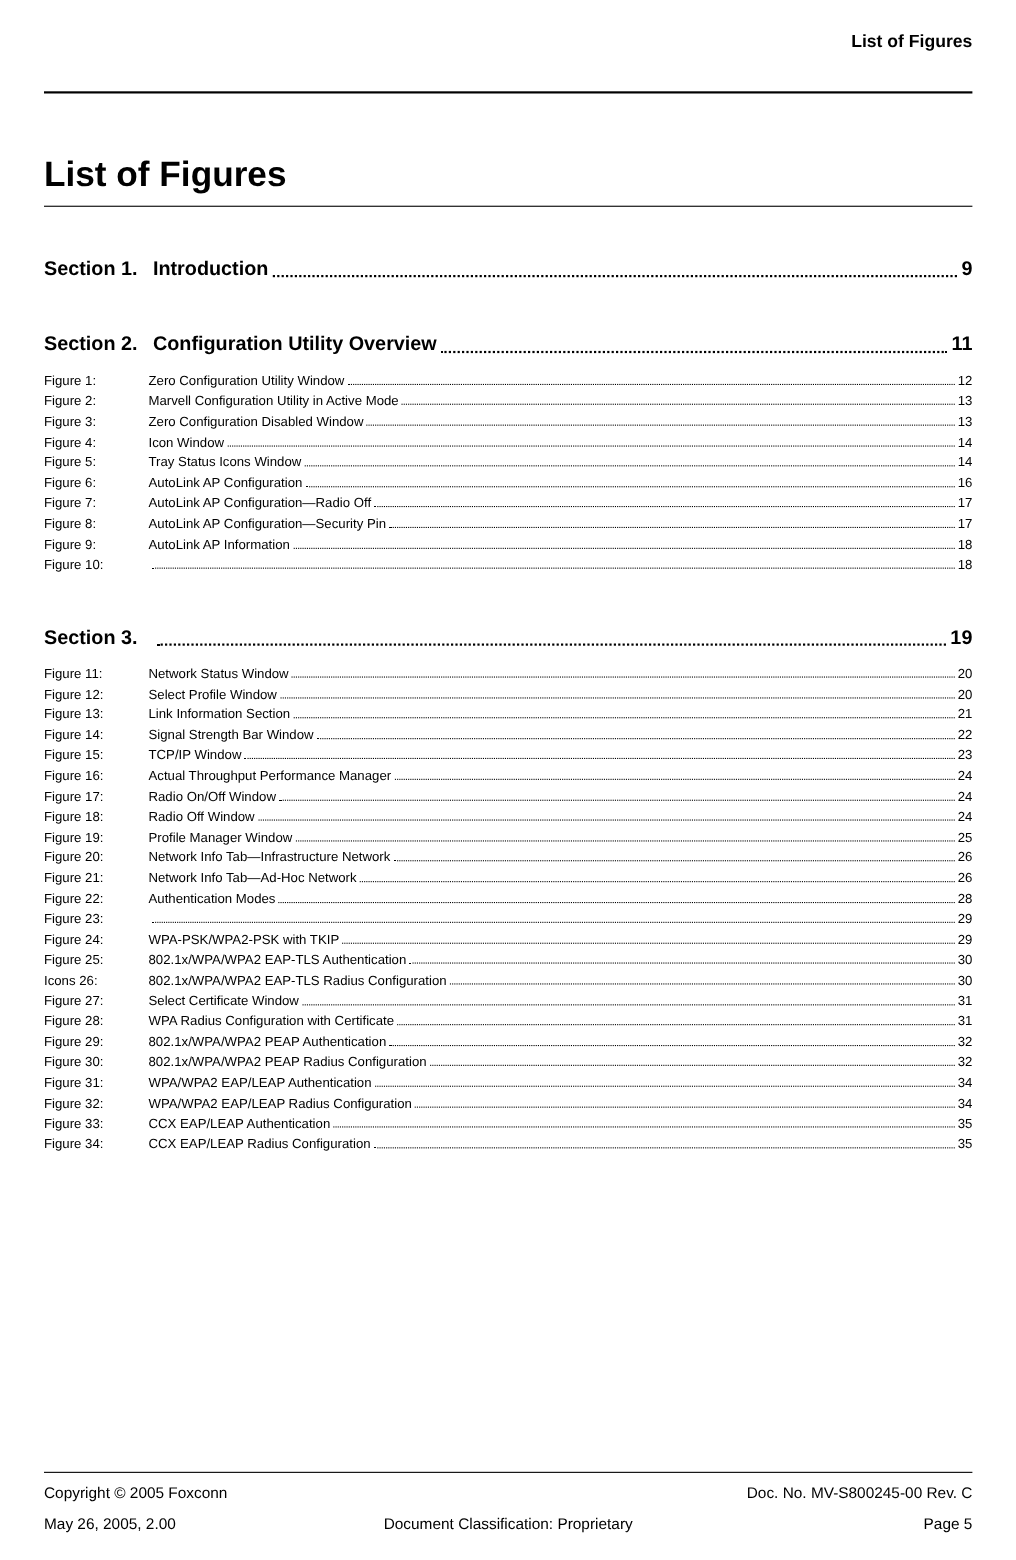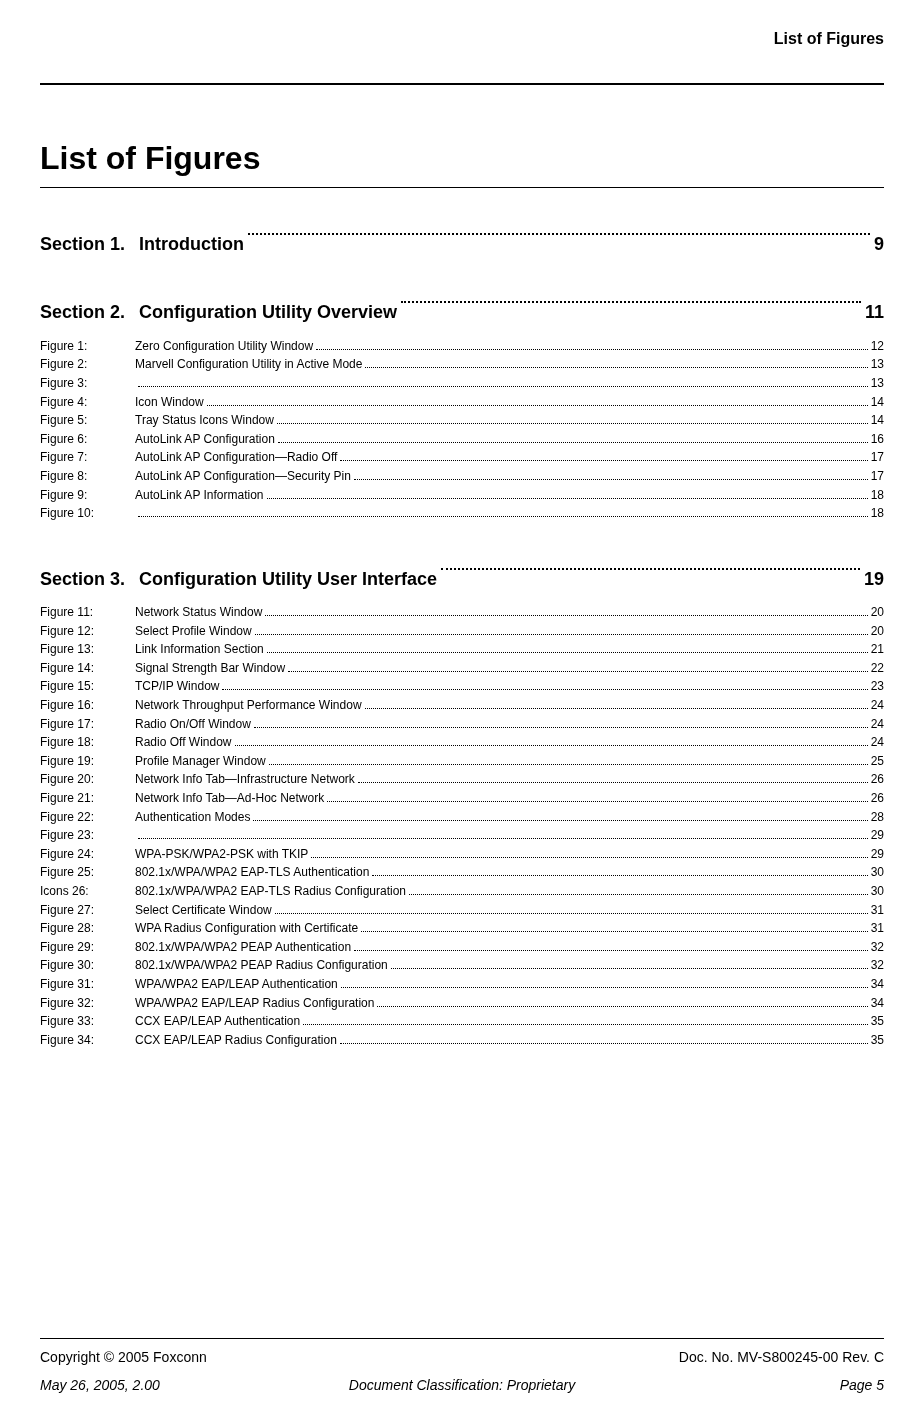--- a/index.html
+++ b/index.html
@@ -27,21 +27,21 @@
       border: none;
       border-top: 1px solid #000;
     }
     .page-title {
       font-size: 32px;
       font-weight: bold;
       margin-bottom: 10px;
     }
     .section-row {
       display: flex;
-      align-items: flex-start;
+      align-items: flex-end;
       font-size: 18px;
       font-weight: bold;
       margin-top: 45px;
       margin-bottom: 12px;
       line-height: 1.3;
     }
     .section-label {
       flex-shrink: 0;
       margin-right: 14px;
     }
@@ -91,21 +91,21 @@
       border: none;
       border-top: 1.5px solid #000;
       margin-bottom: 10px;
     }
     .footer-line1, .footer-line2 {
       display: flex;
       justify-content: space-between;
       margin-bottom: 12px;
       align-items: flex-end;
     }
-    .footer-line2 { margin-bottom: 0; font-style: italic; }
+    .footer-line2 { margin-bottom: 0; }
     .footer-center { text-align: center; flex: 1; }
     .footer-left { text-align: left; width: 240px; }
     .footer-right { text-align: right; width: 240px; }
   </style>
 </head>
 <body>
 
 <div class="running-header">List of Figures</div>
 <hr class="rule-thick">
 
@@ -132,20 +132,21 @@
       <span class="fig-page"> 12</span>
     </div>
     <div class="figure-row">
       <span class="fig-label">Figure 2:</span>
       <span class="fig-title">Marvell Configuration Utility in Active Mode</span>
       <span class="fig-dots"></span>
       <span class="fig-page"> 13</span>
     </div>
     <div class="figure-row">
       <span class="fig-label">Figure 3:</span>
+      <span class="fig-title">Zero Configuration Disabled Window</span>
       <span class="fig-dots"></span>
       <span class="fig-page"> 13</span>
     </div>
     <div class="figure-row">
       <span class="fig-label">Figure 4:</span>
       <span class="fig-title">Icon Window</span>
       <span class="fig-dots"></span>
       <span class="fig-page"> 14</span>
     </div>
     <div class="figure-row">
@@ -178,21 +179,20 @@
       <span class="fig-dots"></span>
       <span class="fig-page"> 18</span>
     </div>
     <div class="figure-row">
       <span class="fig-label">Figure 10:</span>
       <span class="fig-dots"></span>
       <span class="fig-page"> 18</span>
     </div>
     <div class="section-row">
       <span class="section-label">Section 3.</span>
-      <span class="section-title">Configuration Utility User Interface</span>
       <span class="section-dots"></span>
       <span class="section-page"> 19</span>
     </div>
     <div class="figure-row">
       <span class="fig-label">Figure 11:</span>
       <span class="fig-title">Network Status Window</span>
       <span class="fig-dots"></span>
       <span class="fig-page"> 20</span>
     </div>
     <div class="figure-row">
@@ -214,21 +214,21 @@
       <span class="fig-page"> 22</span>
     </div>
     <div class="figure-row">
       <span class="fig-label">Figure 15:</span>
       <span class="fig-title">TCP/IP Window</span>
       <span class="fig-dots"></span>
       <span class="fig-page"> 23</span>
     </div>
     <div class="figure-row">
       <span class="fig-label">Figure 16:</span>
-      <span class="fig-title">Network Throughput Performance Window</span>
+      <span class="fig-title">Actual Throughput Performance Manager</span>
       <span class="fig-dots"></span>
       <span class="fig-page"> 24</span>
     </div>
     <div class="figure-row">
       <span class="fig-label">Figure 17:</span>
       <span class="fig-title">Radio On/Off Window</span>
       <span class="fig-dots"></span>
       <span class="fig-page"> 24</span>
     </div>
     <div class="figure-row">

